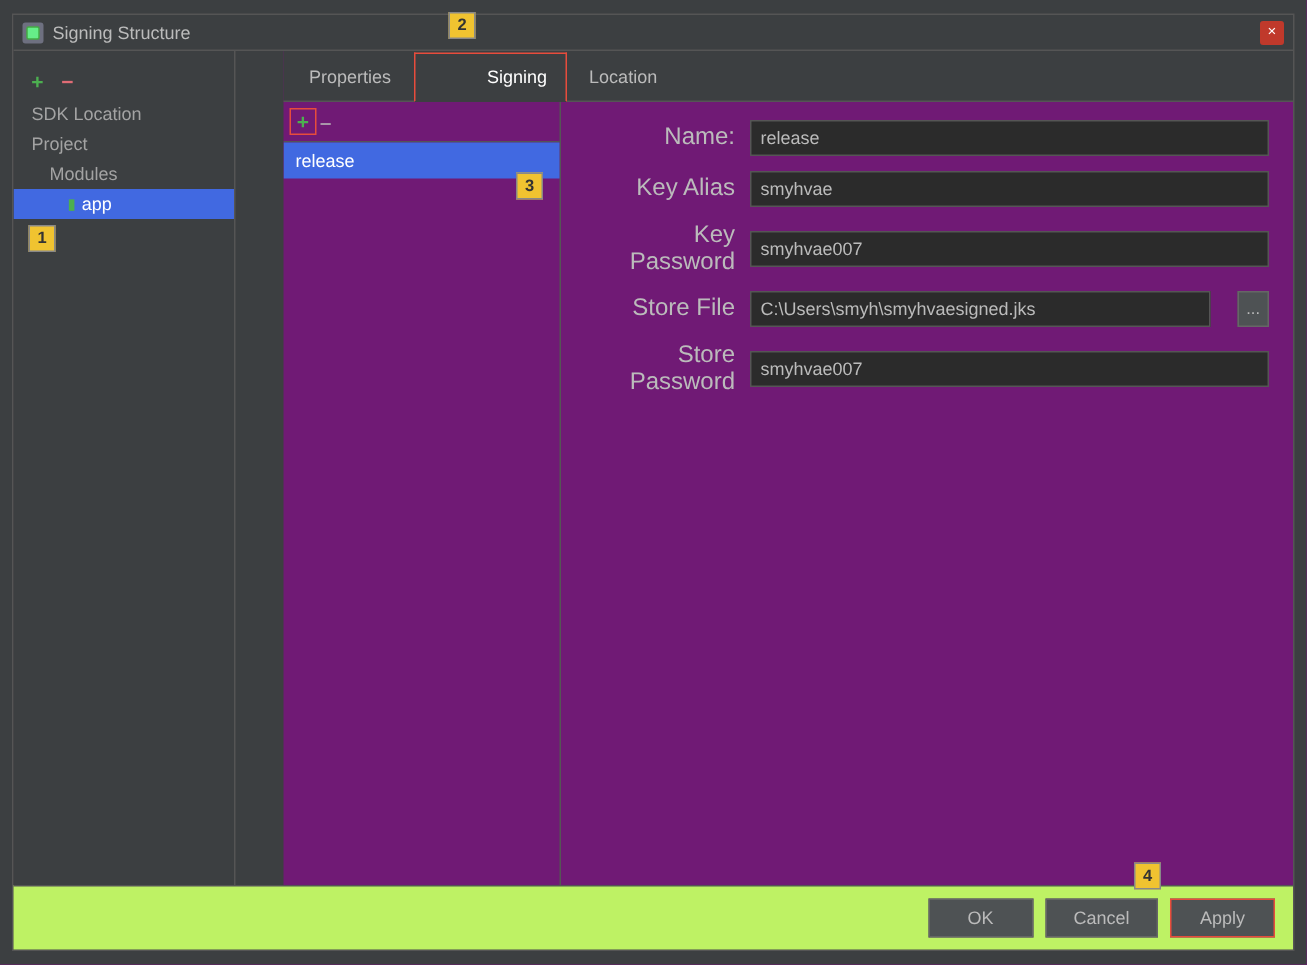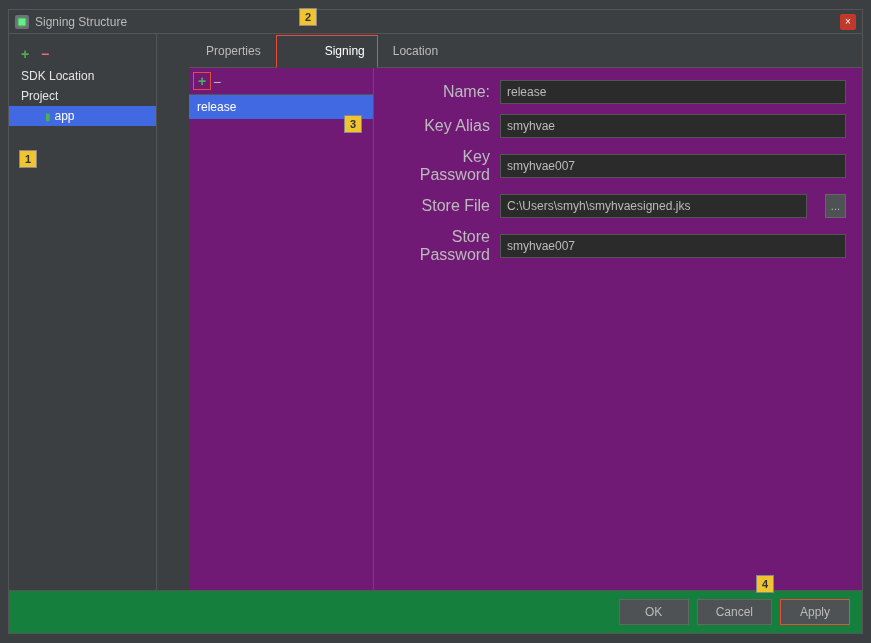--- a/index.html
+++ b/index.html
@@ -108,21 +108,21 @@
       cursor: pointer;
       background: none;
       border: none;
       line-height: 1;
     }
     .sidebar-btn.minus {
       color: #e06c75;
     }
     .sidebar-item {
       padding: 3px 12px;
-      color: #e5e5e5;
+      color: #a3a3a3;
       cursor: pointer;
       font-size: 12px;
     }
     .sidebar-item.selected {
       background: #4169e1;
       color: white;
     }
     .sidebar-item.indent {
       padding-left: 24px;
     }
@@ -274,21 +274,21 @@
       cursor: pointer;
       height: 24px;
     }
     .footer {
       border-top: 1px solid #555;
       padding: 8px 12px;
       display: flex;
       justify-content: flex-end;
       gap: 8px;
       align-items: center;
-      background: #15803d;
+      background: #bef264;
     }
     .footer-btn {
       background: #4e5254;
       border: 1px solid #666;
       color: #bbbbbb;
       font-size: 12px;
       padding: 5px 18px;
       cursor: pointer;
       min-width: 70px;
     }
@@ -330,20 +330,23 @@
     <div class="sidebar">
       <div class="sidebar-toolbar">
         <button class="sidebar-btn">+</button>
         <button class="sidebar-btn minus">−</button>
       </div>
       <div class="sidebar-item">
         <span>SDK Location</span>
       </div>
       <div class="sidebar-item">
         <span>Project</span>
+      </div>
+      <div class="sidebar-item indent">
+        <span>Modules</span>
       </div>
       <div class="sidebar-item indent2 selected">
         <span class="module-icon">▮</span>
         <span>app</span>
       </div>
     </div>
 
     <div class="right-panel">
 
       <div class="tabs">

